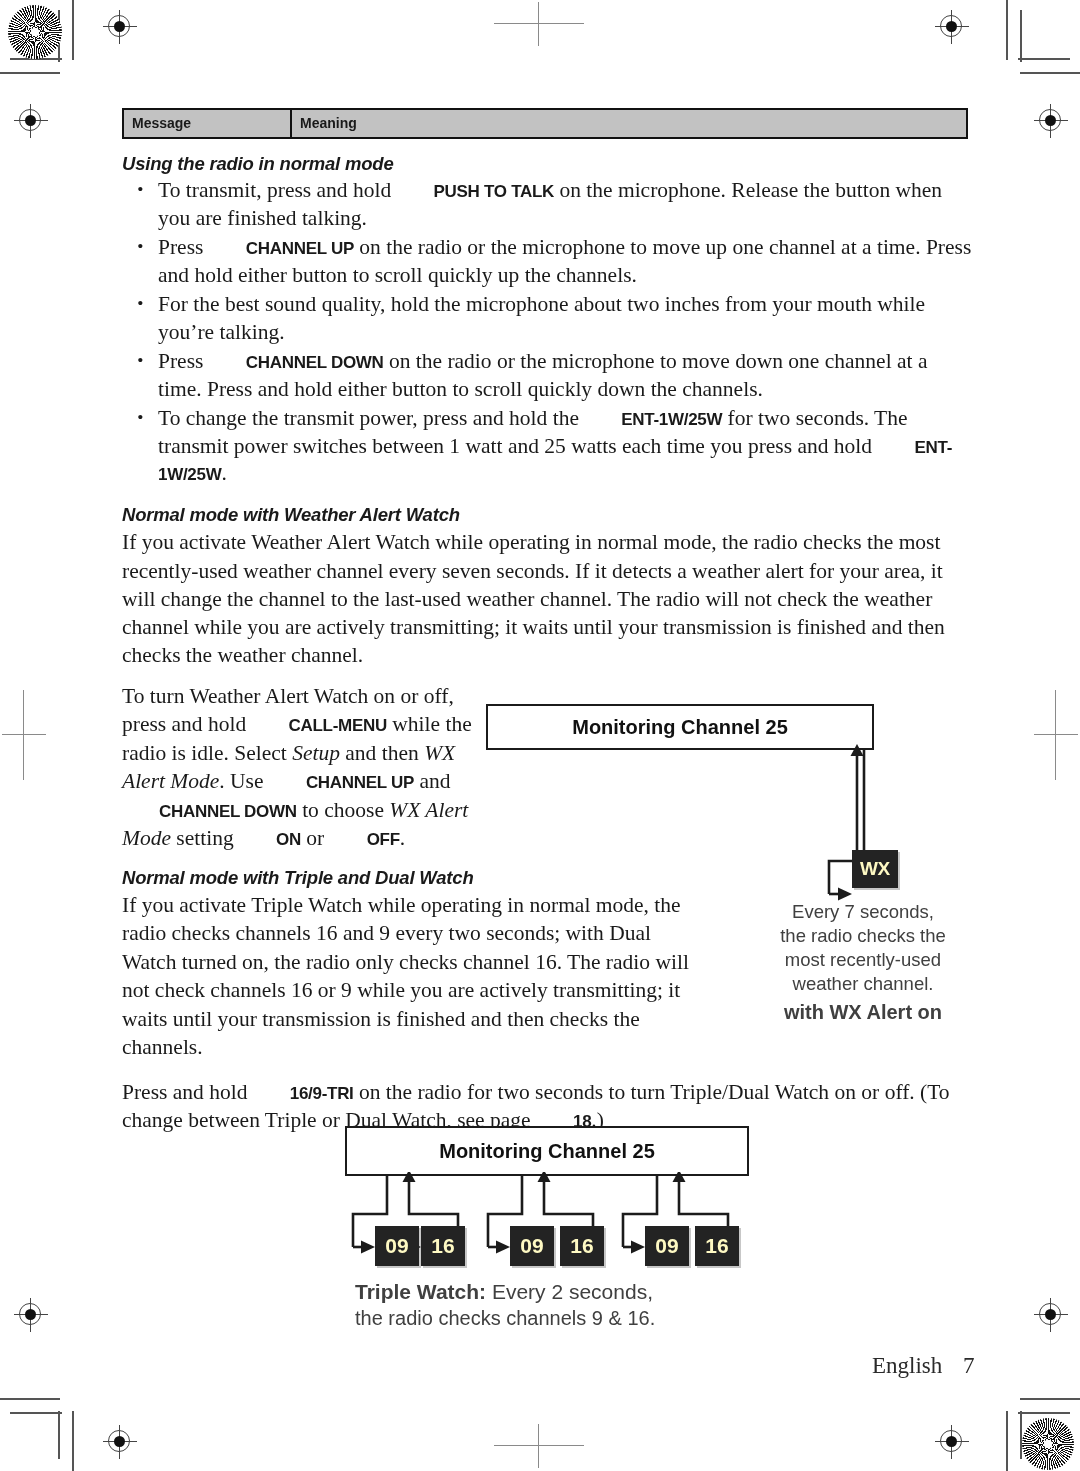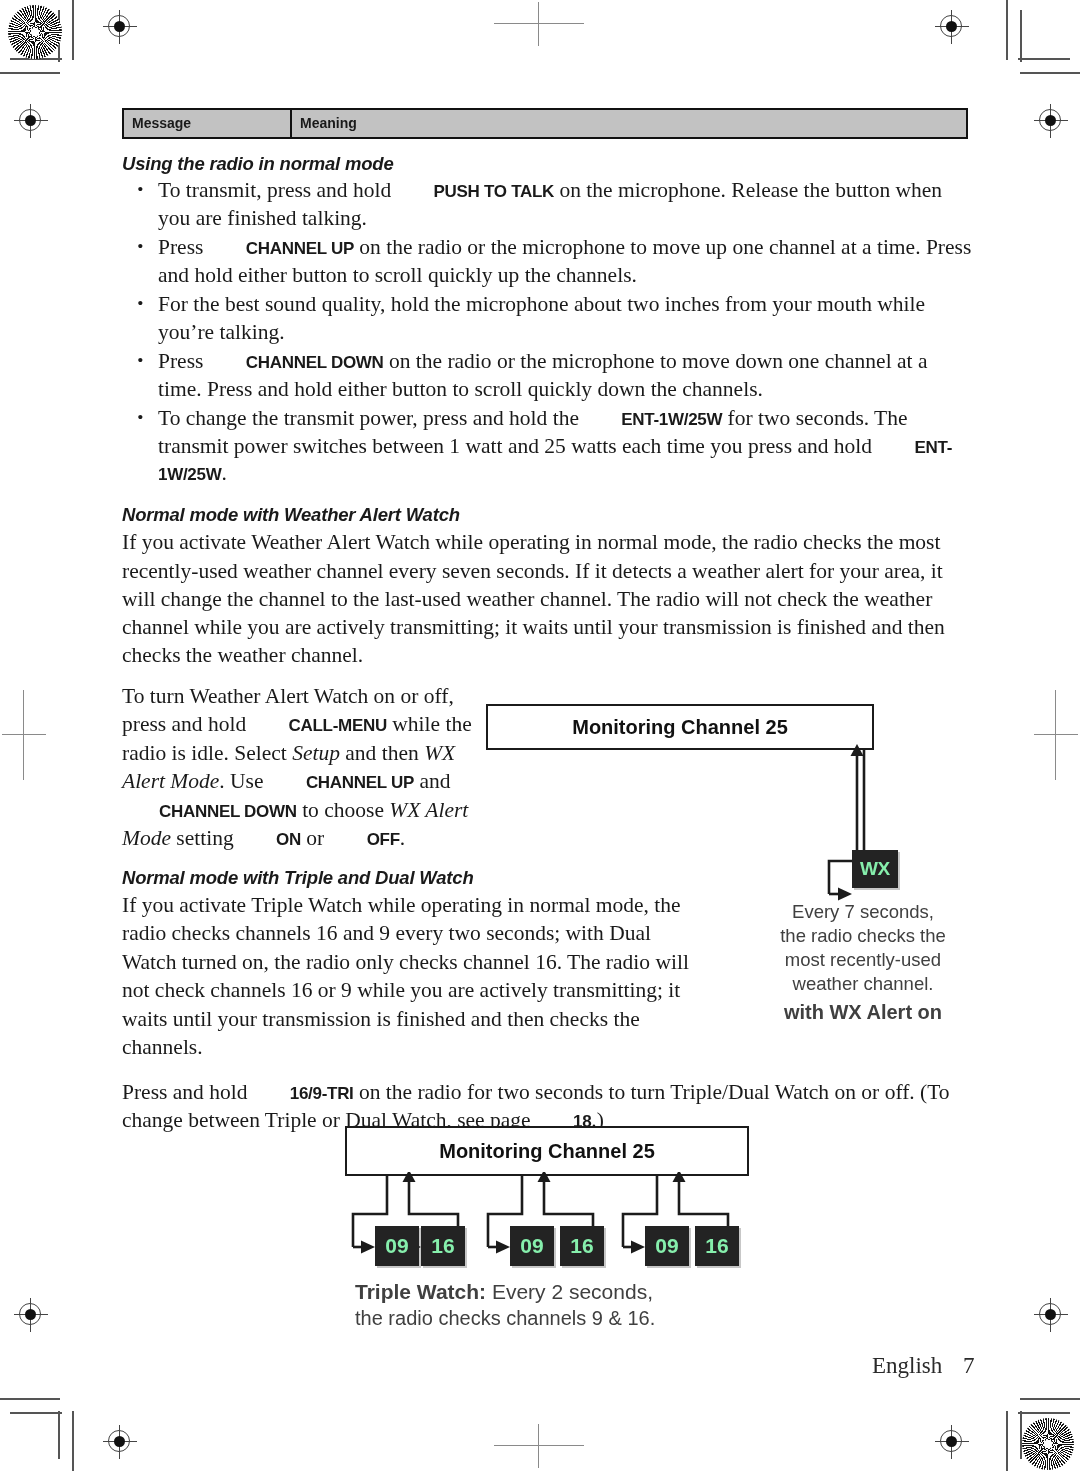--- a/index.html
+++ b/index.html
@@ -145,21 +145,21 @@
     text-align: center;
     box-sizing: border-box;
     display: flex;
     align-items: center;
     justify-content: center;
     color: #111;
   }
   .chip {
     position: absolute;
     background: #232323;
-    color: #86efac;
+    color: #fef9c3;
     font-family: "Liberation Sans", sans-serif;
     font-weight: bold;
     font-size: 21px;
     display: flex; align-items: center; justify-content: center;
     box-sizing: border-box;
     border: 1px solid #232323;
     box-shadow: 2px 2px 0 rgba(0,0,0,0.22);
   }
   .wxchip { font-size: 19px; letter-spacing: -0.3px; }
 

